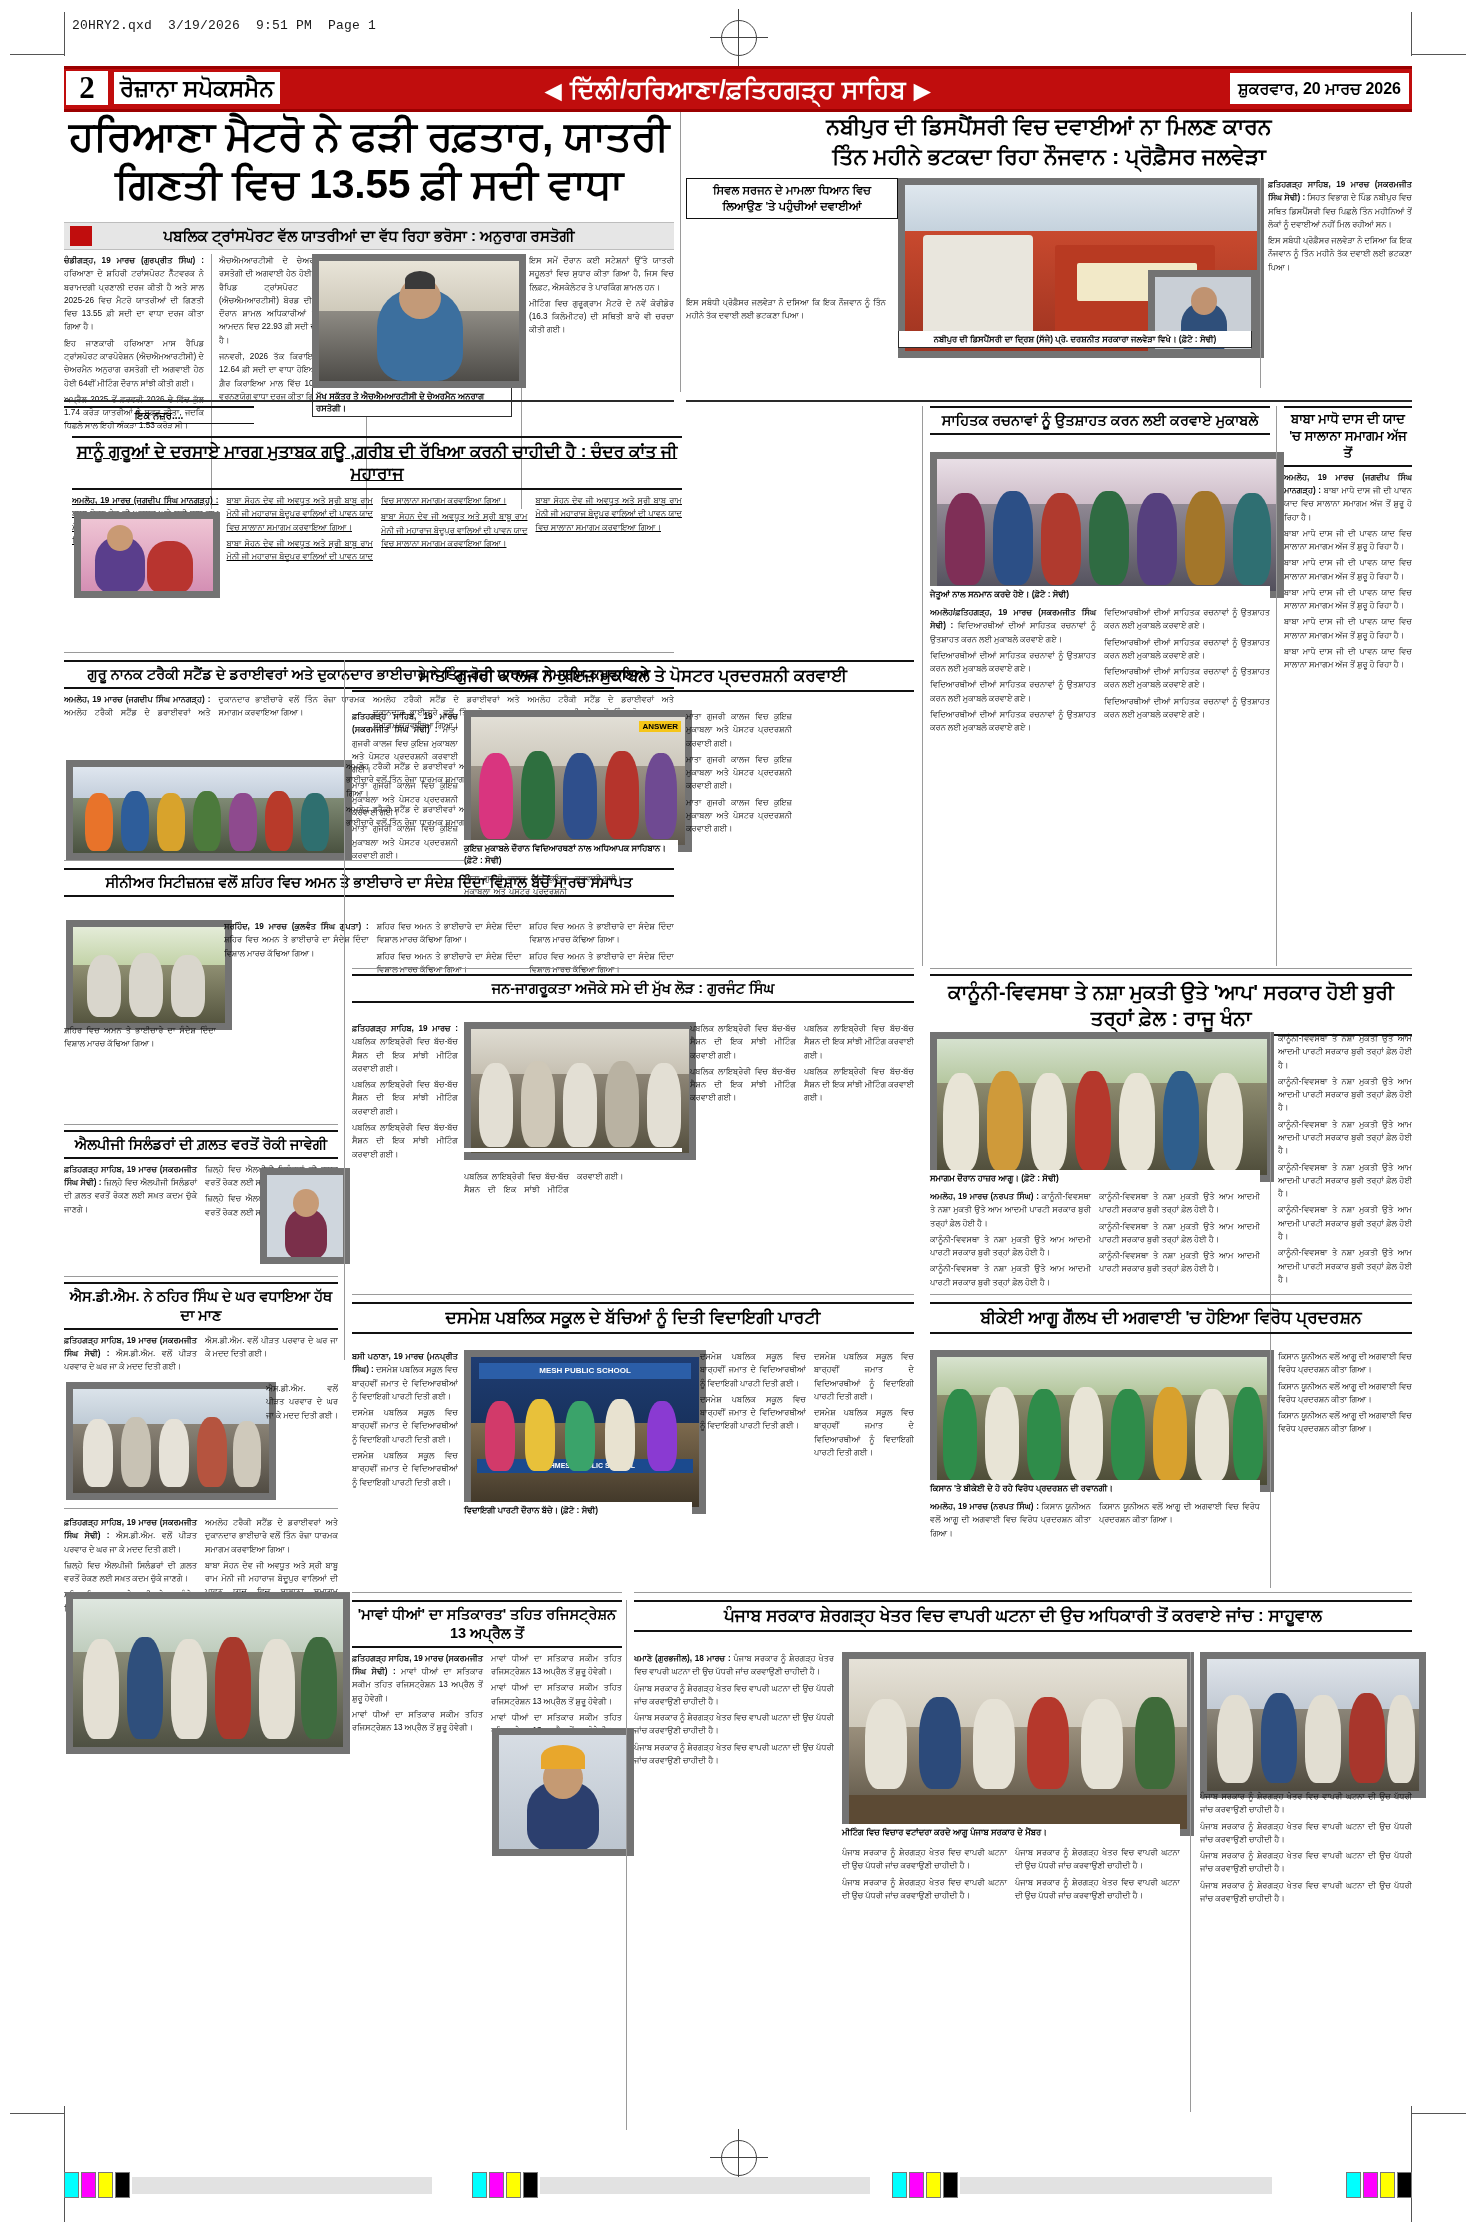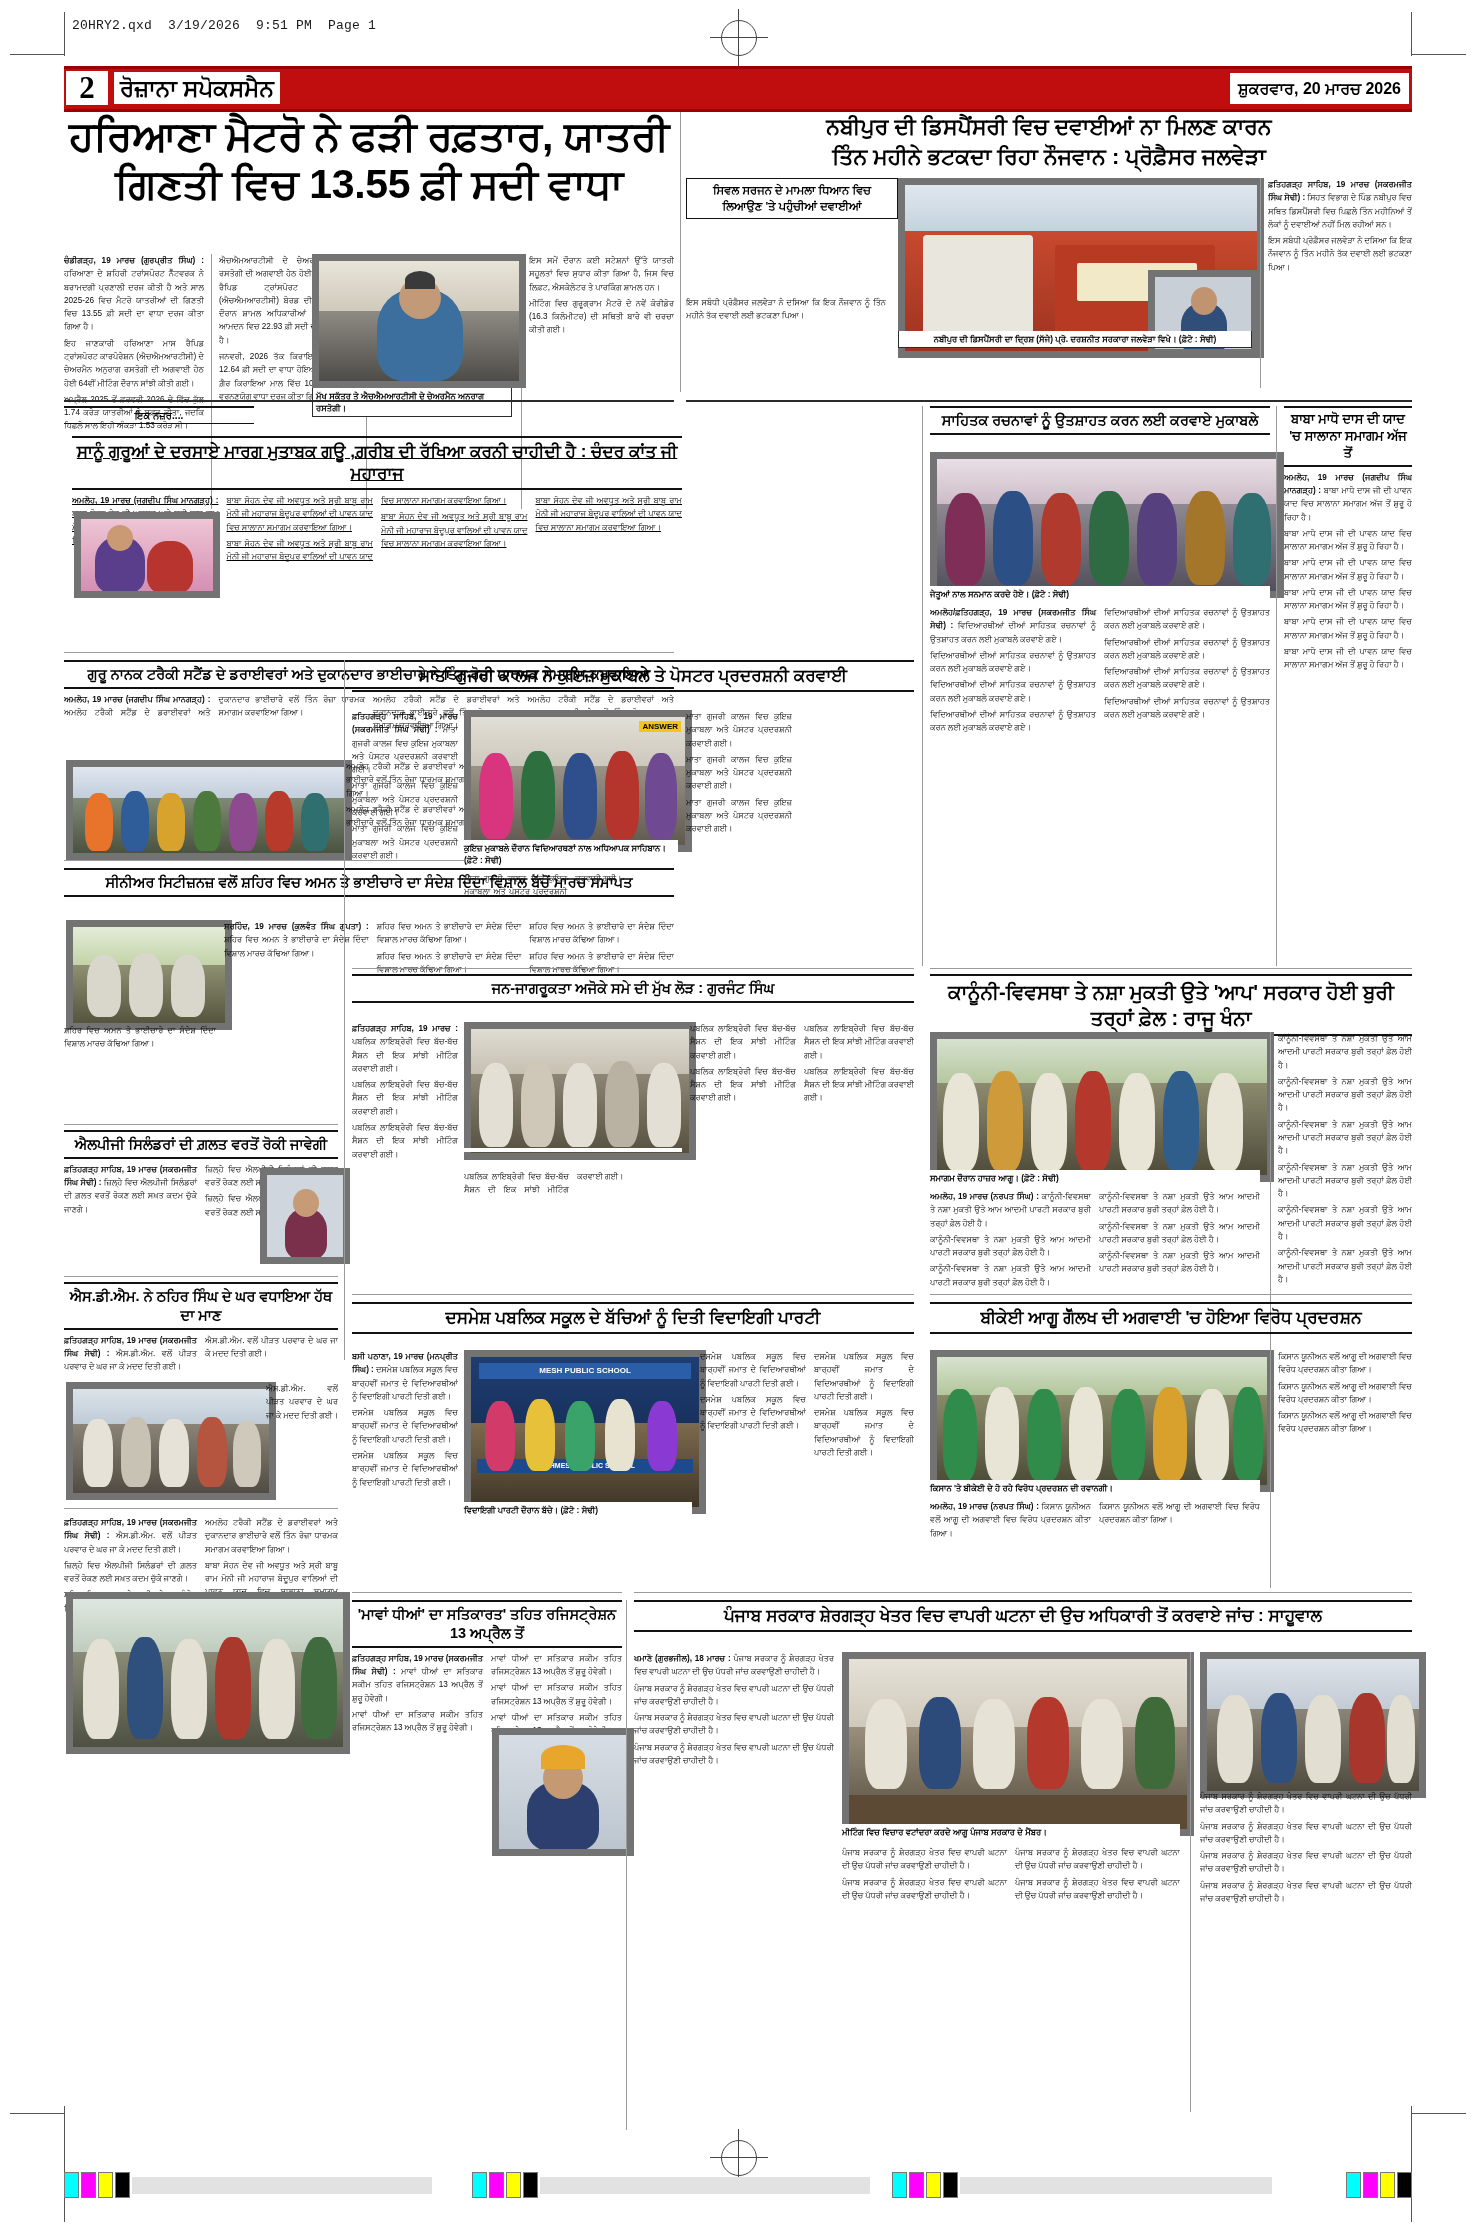--- a/index.html
+++ b/index.html
@@ -242,32 +242,39 @@
   <div class="crop-line-h" style="left:-54px; bottom:108px; width:54px;"></div>
   <div class="crop-line-h" style="right:-54px; bottom:108px; width:54px;"></div>
   <div class="reg-mark" style="left:50%; margin-left:-17px; bottom:46px;"></div>
 </div>
 
 <div class="prepress-slug">20HRY2.qxd  3/19/2026  9:51 PM  Page 1</div>
 
 <div class="masthead">
   <div class="pageno">2</div>
   <div class="masthead-name">ਰੋਜ਼ਾਨਾ ਸਪੋਕਸਮੈਨ</div>
+  <div class="masthead-center">
+    <span class="chev">◀</span><span>ਦਿੱਲੀ/ਹਰਿਆਣਾ/ਫ਼ਤਿਹਗੜ੍ਹ ਸਾਹਿਬ</span><span class="chev">▶</span>
+  </div>
   <div class="masthead-date">ਸ਼ੁਕਰਵਾਰ, 20 ਮਾਰਚ 2026</div>
 </div>
 
 <div class="content">
 
   <div class="lead-left">
     <h1 class="hl-main">
       <span>ਹਰਿਆਣਾ ਮੈਟਰੋ ਨੇ ਫੜੀ ਰਫ਼ਤਾਰ, ਯਾਤਰੀ</span><br>
       <span>ਗਿਣਤੀ ਵਿਚ 13.55 ਫ਼ੀ ਸਦੀ ਵਾਧਾ</span>
     </h1>
   </div>
 
+  <div class="subhead-bar">
+    <div class="tick"></div>
+    <div class="txt">ਪਬਲਿਕ ਟ੍ਰਾਂਸਪੋਰਟ ਵੱਲ ਯਾਤਰੀਆਂ ਦਾ ਵੱਧ ਰਿਹਾ ਭਰੋਸਾ : ਅਨੁਰਾਗ ਰਸਤੋਗੀ</div>
+  </div>
 
   <div style="position:absolute; left:0; top:142px; width:610px; height:255px;">
     <div class="col" style="position:absolute; left:0; top:0; width:140px; height:255px; overflow:hidden;">
       <p><span class="dateline">ਚੰਡੀਗੜ੍ਹ, 19 ਮਾਰਚ (ਗੁਰਪ੍ਰੀਤ ਸਿੰਘ) :</span> <span>ਹਰਿਆਣਾ ਦੇ ਸ਼ਹਿਰੀ ਟਰਾਂਸਪੋਰਟ ਨੈੱਟਵਰਕ ਨੇ ਬਰਾਮਦਗੀ ਪ੍ਰਣਾਲੀ ਦਰਜ ਕੀਤੀ ਹੈ ਅਤੇ ਸਾਲ 2025-26 ਵਿਚ ਮੈਟਰੋ ਯਾਤਰੀਆਂ ਦੀ ਗਿਣਤੀ ਵਿਚ 13.55 ਫ਼ੀ ਸਦੀ ਦਾ ਵਾਧਾ ਦਰਜ ਕੀਤਾ ਗਿਆ ਹੈ।</span></p>
       <p>ਇਹ ਜਾਣਕਾਰੀ ਹਰਿਆਣਾ ਮਾਸ ਰੈਪਿਡ ਟ੍ਰਾਂਸਪੋਰਟ ਕਾਰਪੋਰੇਸ਼ਨ (ਐਚਐਮਆਰਟੀਸੀ) ਦੇ ਚੇਅਰਮੈਨ ਅਨੁਰਾਗ ਰਸਤੋਗੀ ਦੀ ਅਗਵਾਈ ਹੇਠ ਹੋਈ 64ਵੀਂ ਮੀਟਿੰਗ ਦੌਰਾਨ ਸਾਂਝੀ ਕੀਤੀ ਗਈ।</p>
       <p>ਅਪ੍ਰੈਲ 2025 ਤੋਂ ਫ਼ਰਵਰੀ 2026 ਦੇ ਵਿੱਚ ਕੁੱਲ 1.74 ਕਰੋੜ ਯਾਤਰੀਆਂ ਨੇ ਸਫ਼ਰ ਕੀਤਾ, ਜਦਕਿ ਪਿਛਲੇ ਸਾਲ ਇਹੀ ਅੰਕੜਾ 1.53 ਕਰੋੜ ਸੀ।</p>
     </div>
     <div class="rule-v" style="left:147px; top:0; height:255px;"></div>
     <div class="col" style="position:absolute; left:155px; top:0; width:140px; height:255px; overflow:hidden;">
       <p>ਐਚਐਮਆਰਟੀਸੀ ਦੇ ਚੇਅਰਮੈਨ ਅਨੁਰਾਗ ਰਸਤੋਗੀ ਦੀ ਅਗਵਾਈ ਹੇਠ ਹੋਈ ਹਰਿਆਣਾ ਮਾਸ ਰੈਪਿਡ ਟ੍ਰਾਂਸਪੋਰਟ ਕਾਰਪੋਰੇਸ਼ਨ (ਐਚਐਮਆਰਟੀਸੀ) ਬੋਰਡ ਦੀ 64ਵੀਂ ਮੀਟਿੰਗ ਦੌਰਾਨ ਸ਼ਾਮਲ ਅਧਿਕਾਰੀਆਂ ਨੇ ਦਸਿਆ ਕਿ ਆਮਦਨ ਵਿਚ 22.93 ਫ਼ੀ ਸਦੀ ਦਾ ਵਾਧਾ ਹੋਇਆ ਹੈ।</p>

